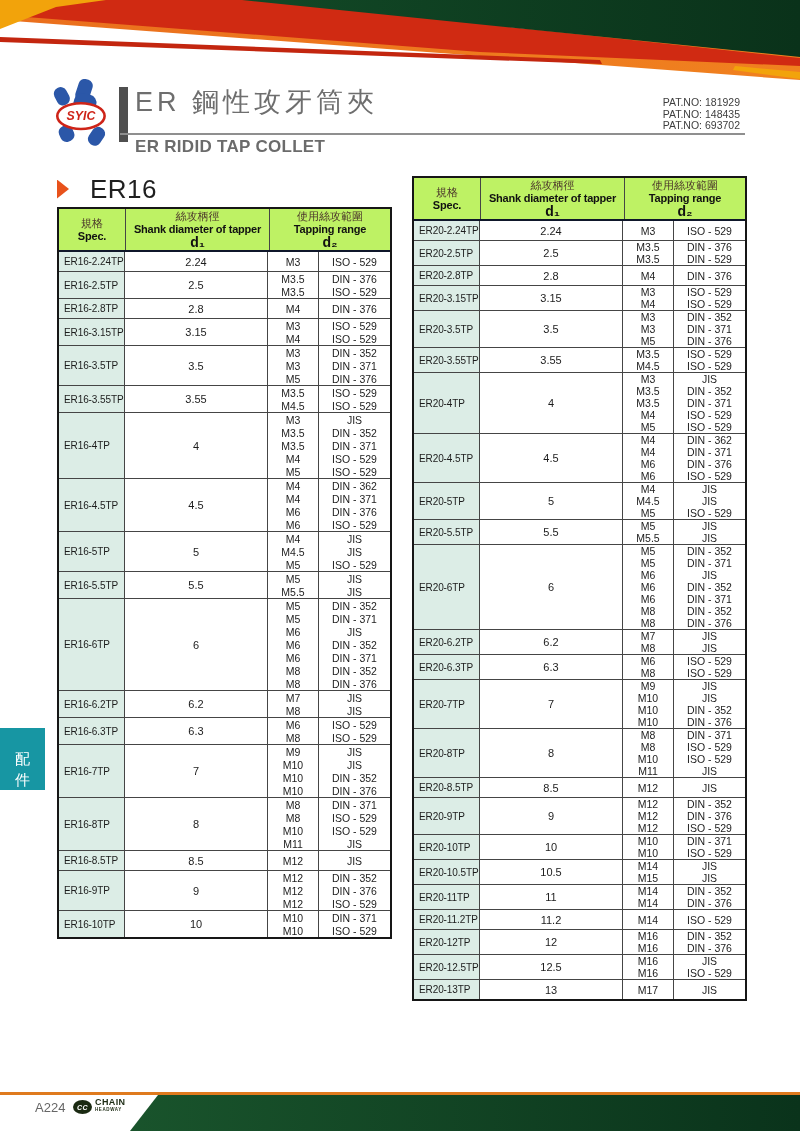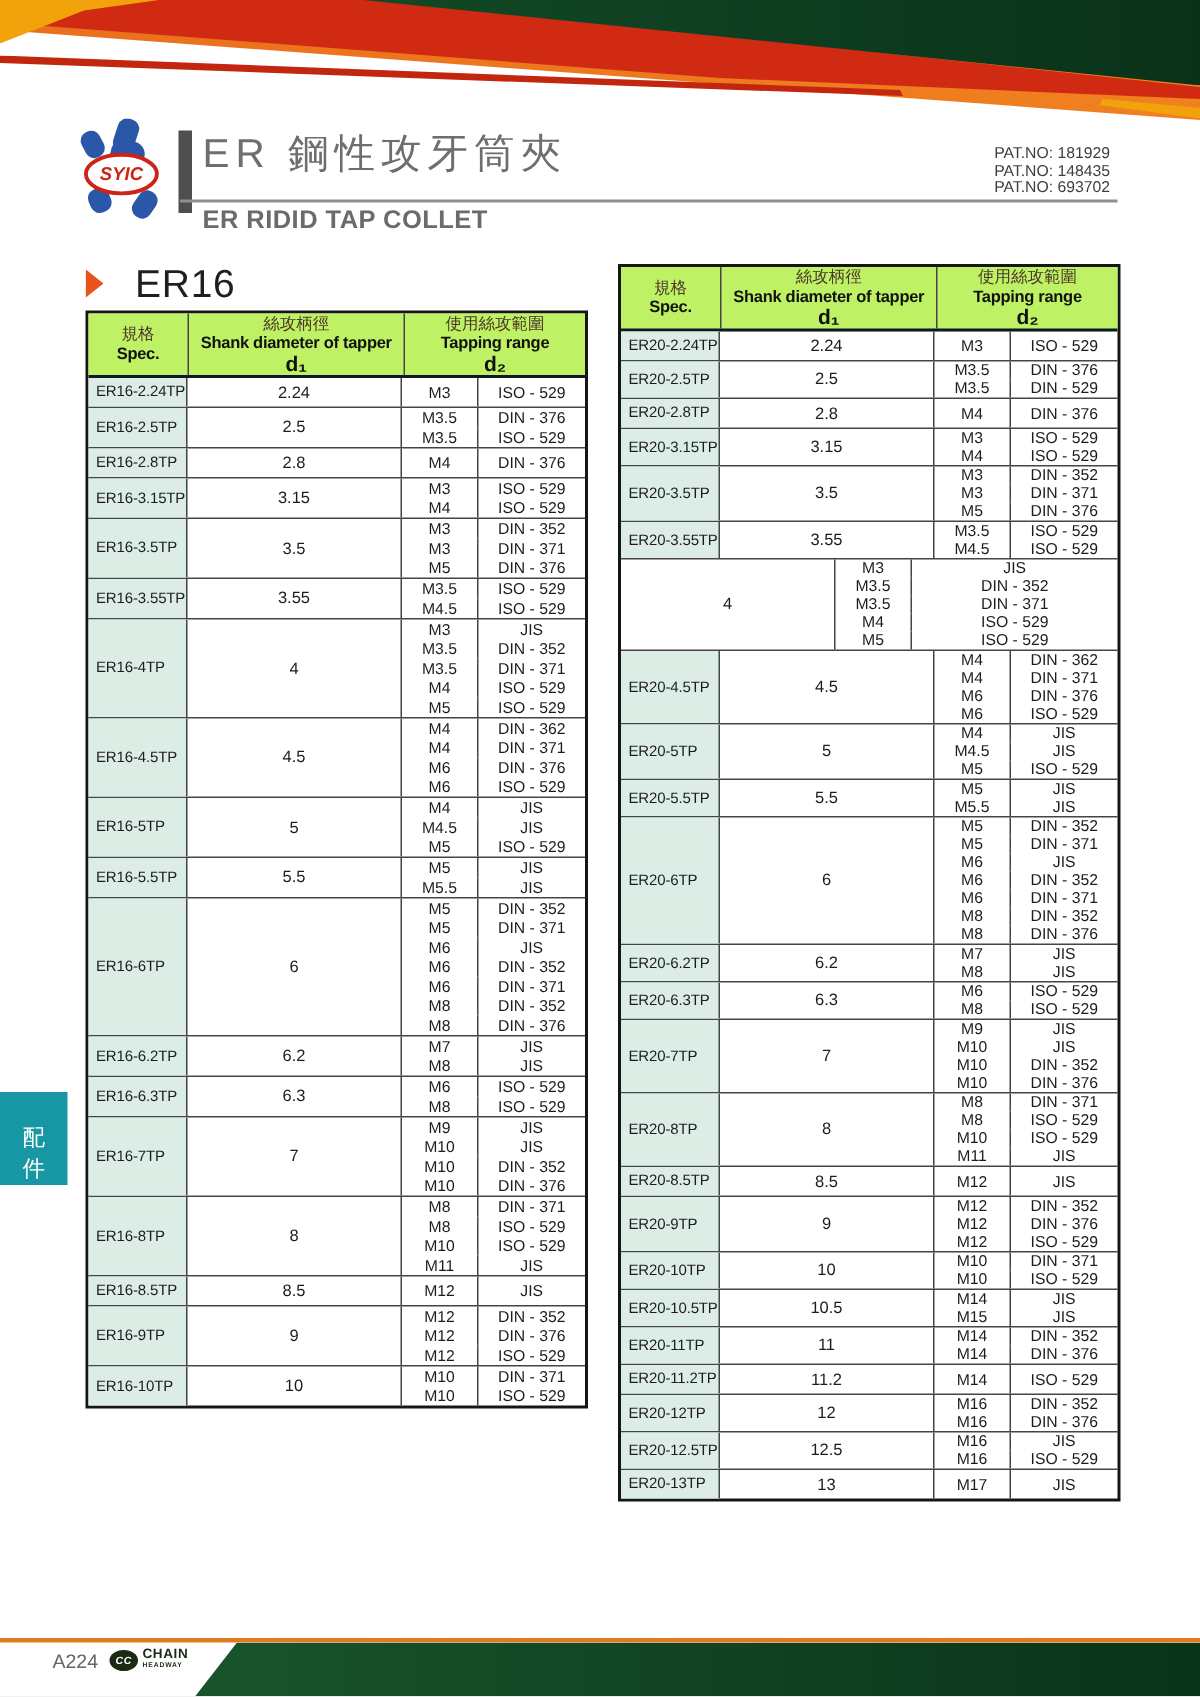--- a/index.html
+++ b/index.html
@@ -549,20 +549,21 @@
                 <span class="tapsize">M3.5</span>
                 <span class="tapstd">ISO - 529</span>
               </div>
               <div class="tap">
                 <span class="tapsize">M4.5</span>
                 <span class="tapstd">ISO - 529</span>
               </div>
             </div>
           </div>
           <div class="trow">
+            <div class="td td-spec">ER20-4TP</div>
             <div class="td td-d1">4</div>
             <div class="td td-taps">
               <div class="tap">
                 <span class="tapsize">M3</span>
                 <span class="tapstd">JIS</span>
               </div>
               <div class="tap">
                 <span class="tapsize">M3.5</span>
                 <span class="tapstd">DIN - 352</span>
               </div>

